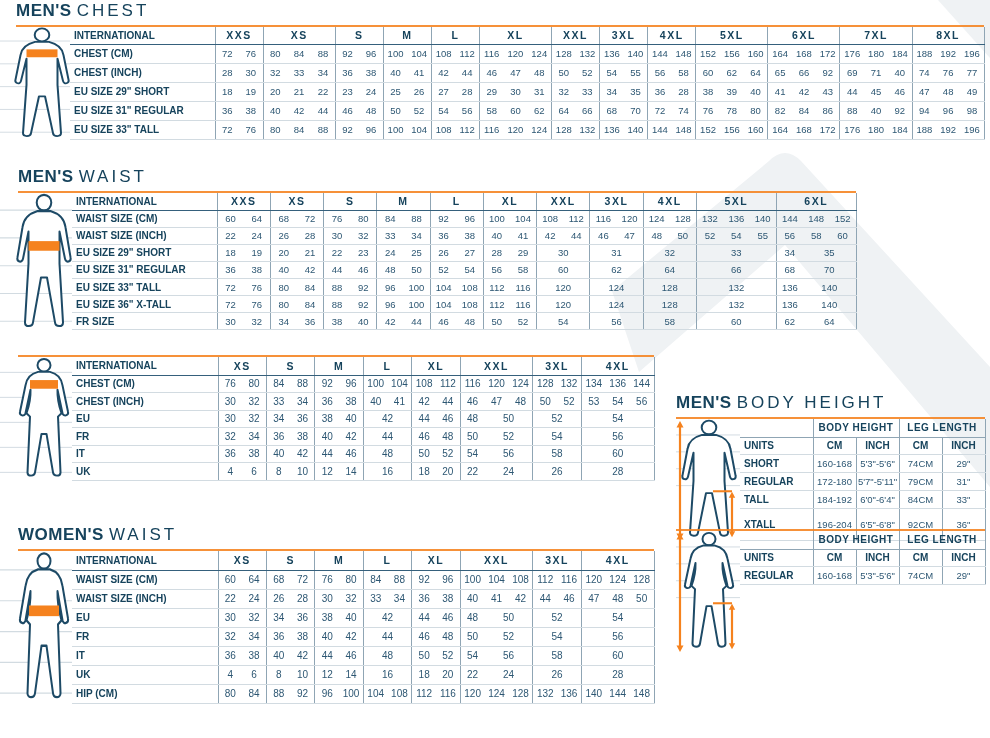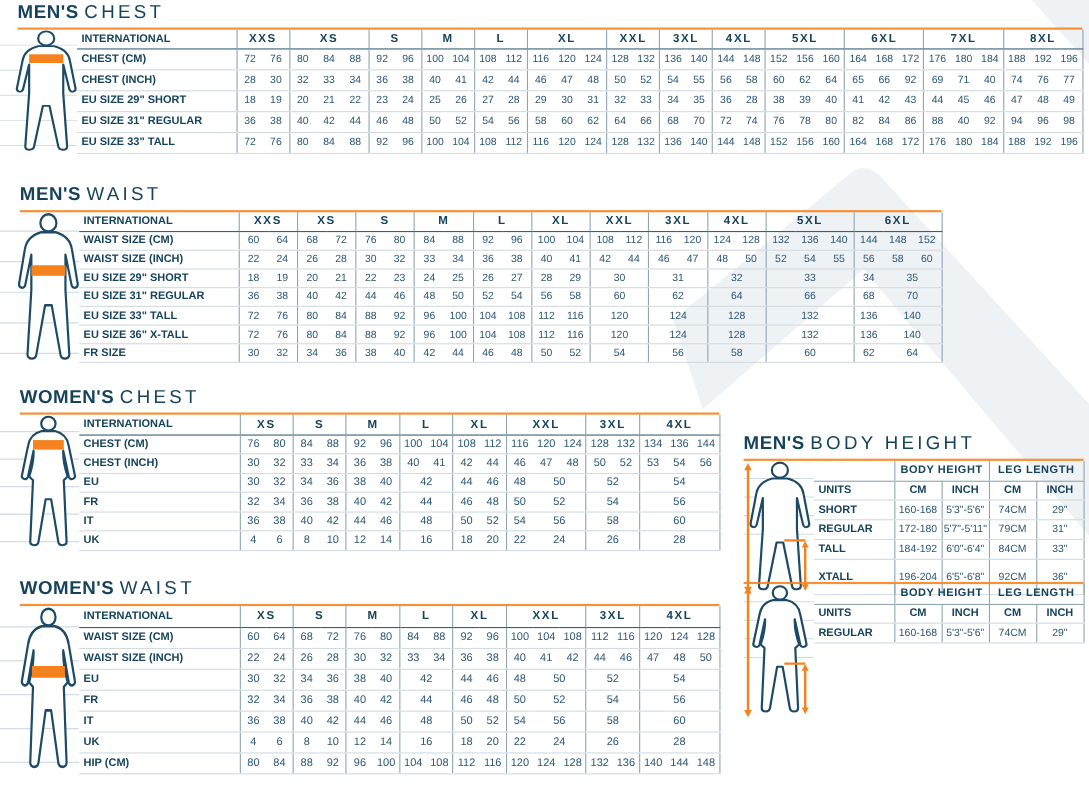--- a/index.html
+++ b/index.html
@@ -528,21 +528,20 @@
               <td class="num gb" colspan="3">60</td>
               <td class="num gb">62</td>
               <td class="num" colspan="2">64</td>
             </tr>
           </tbody>
         </table>
       </div>
 </div>
 
 <div class="sec" style="left:18px;top:351px;width:636px;">
-  <h2><span class="tb">WOMEN'S</span><span class="tl">CHEST</span></h2>
   <div class="rule"></div>
   <div class="tblwrap">
         <table style="font-size:10px">
           <colgroup>
             <col style="width:54px">
             <col style="width:146px">
             <col style="width:24.22222222222222px">
             <col style="width:24.22222222222222px">
             <col style="width:24.22222222222222px">
             <col style="width:24.22222222222222px">

